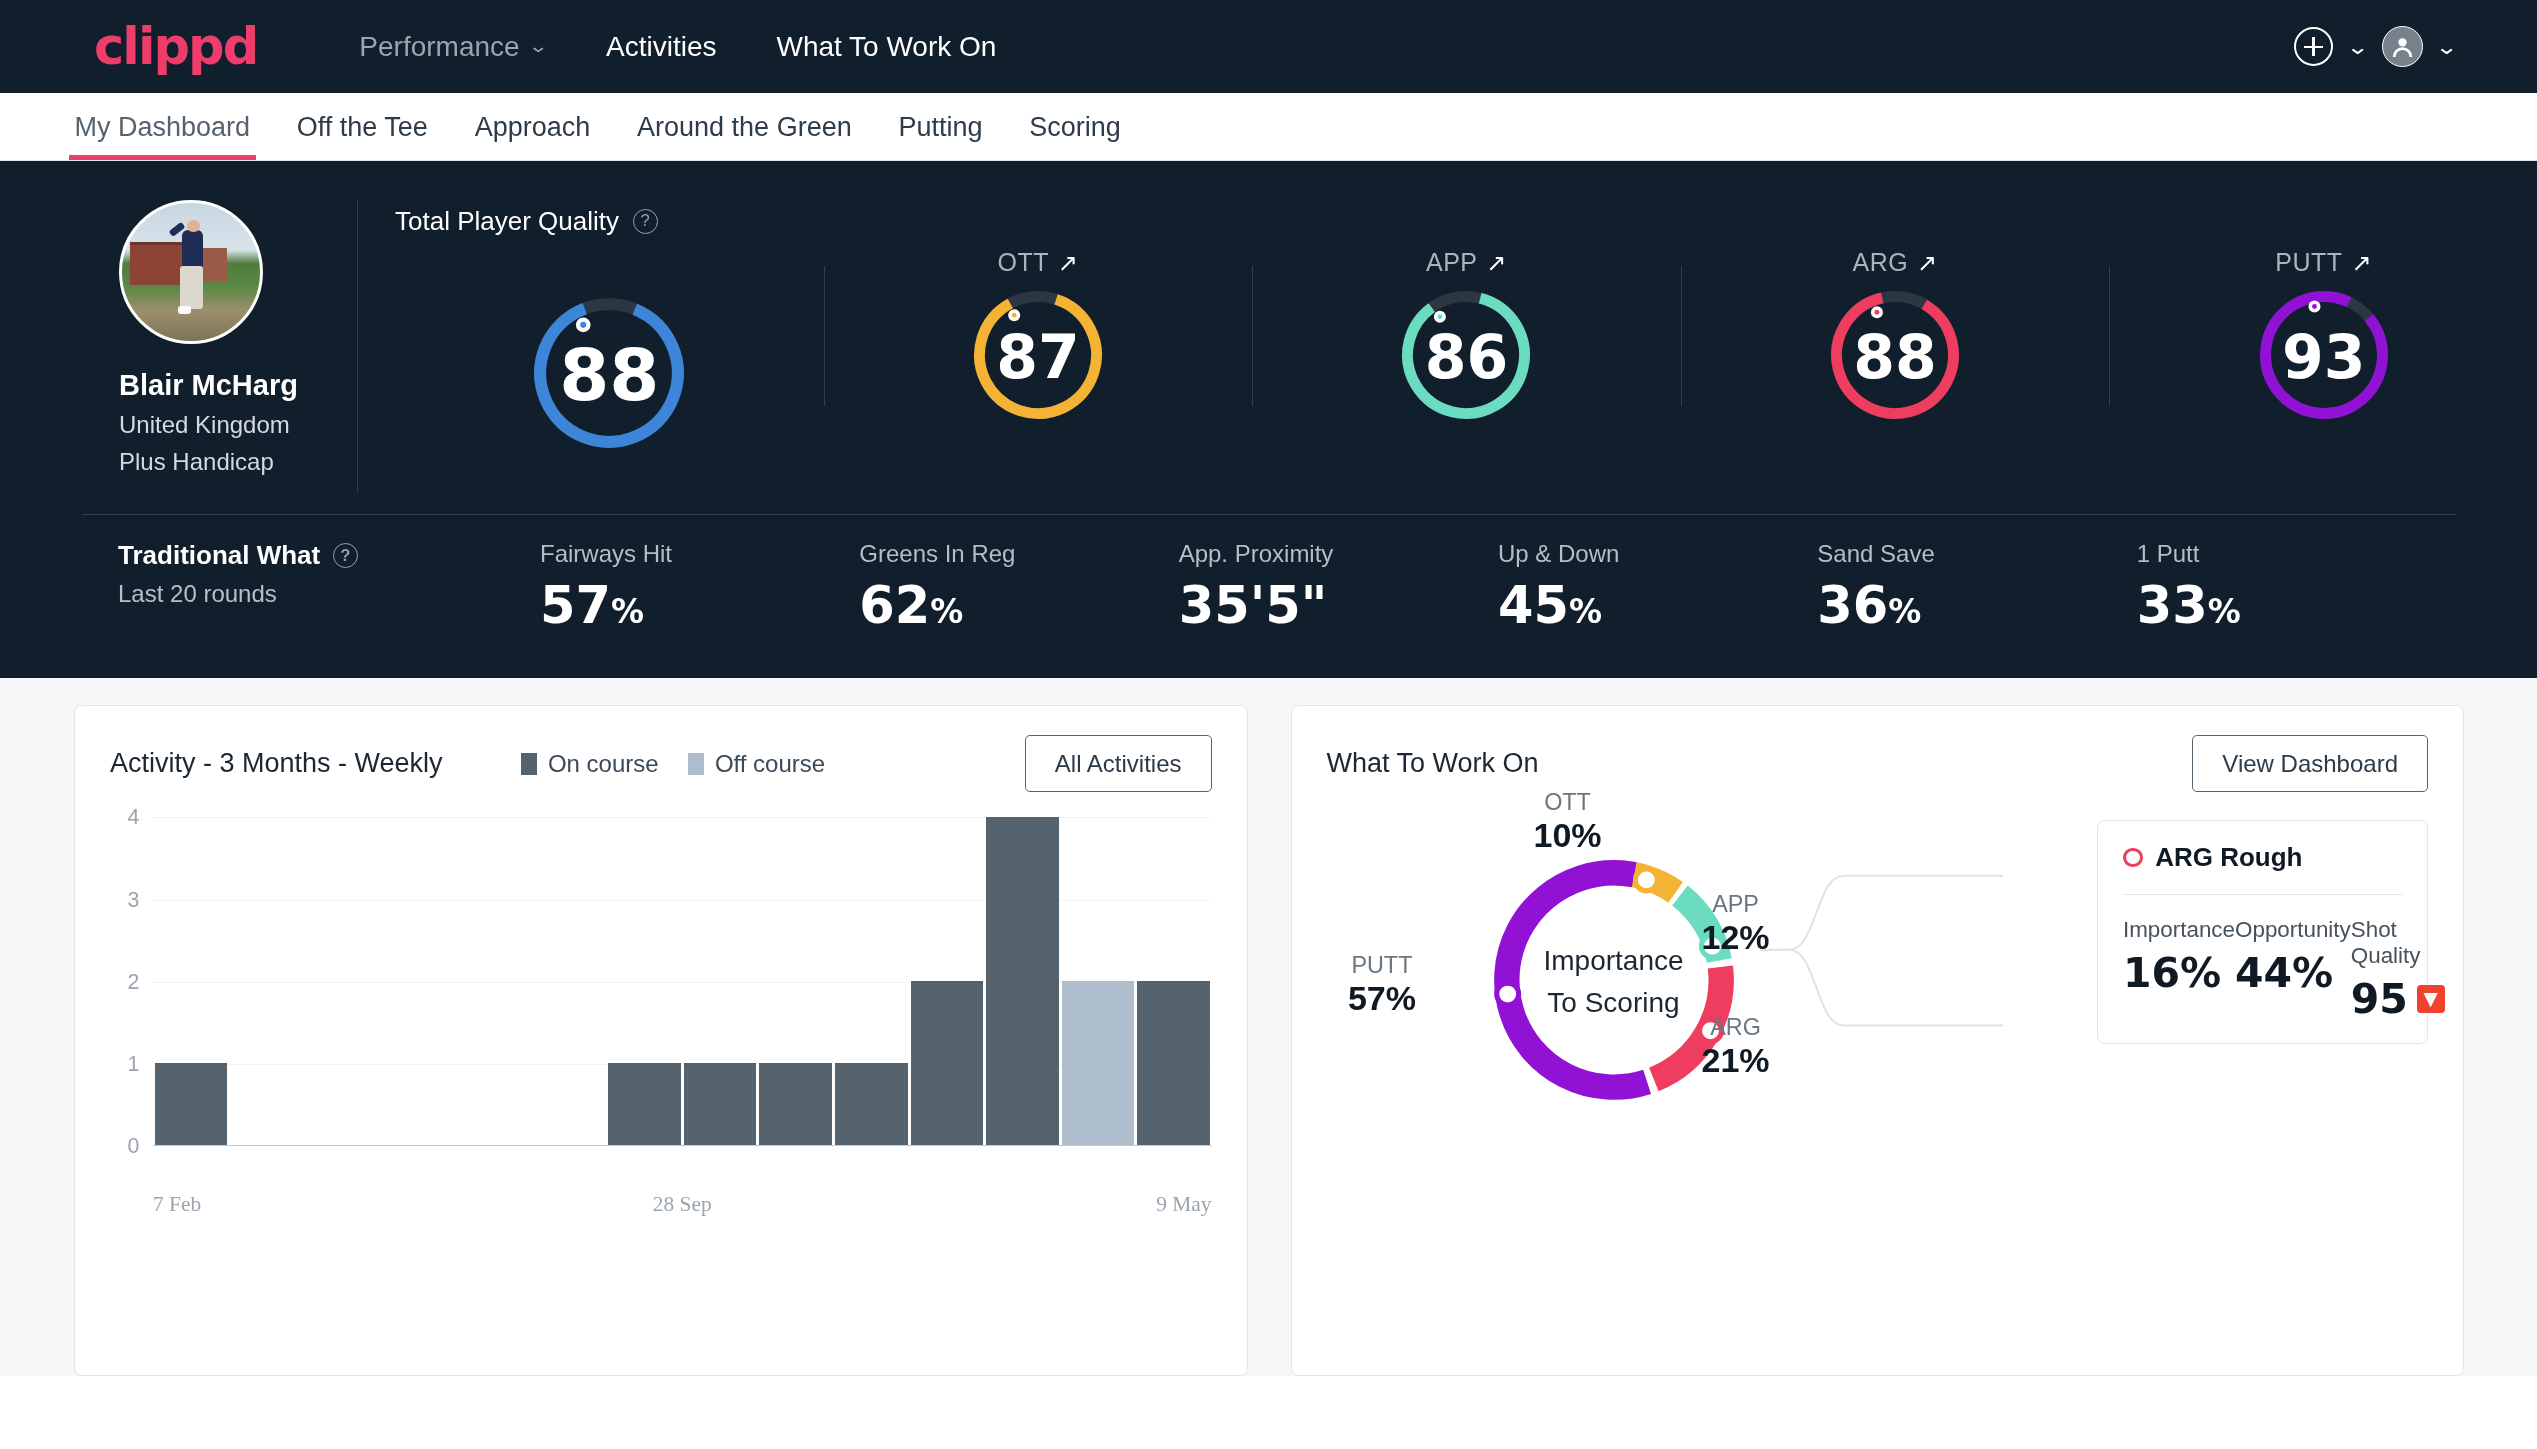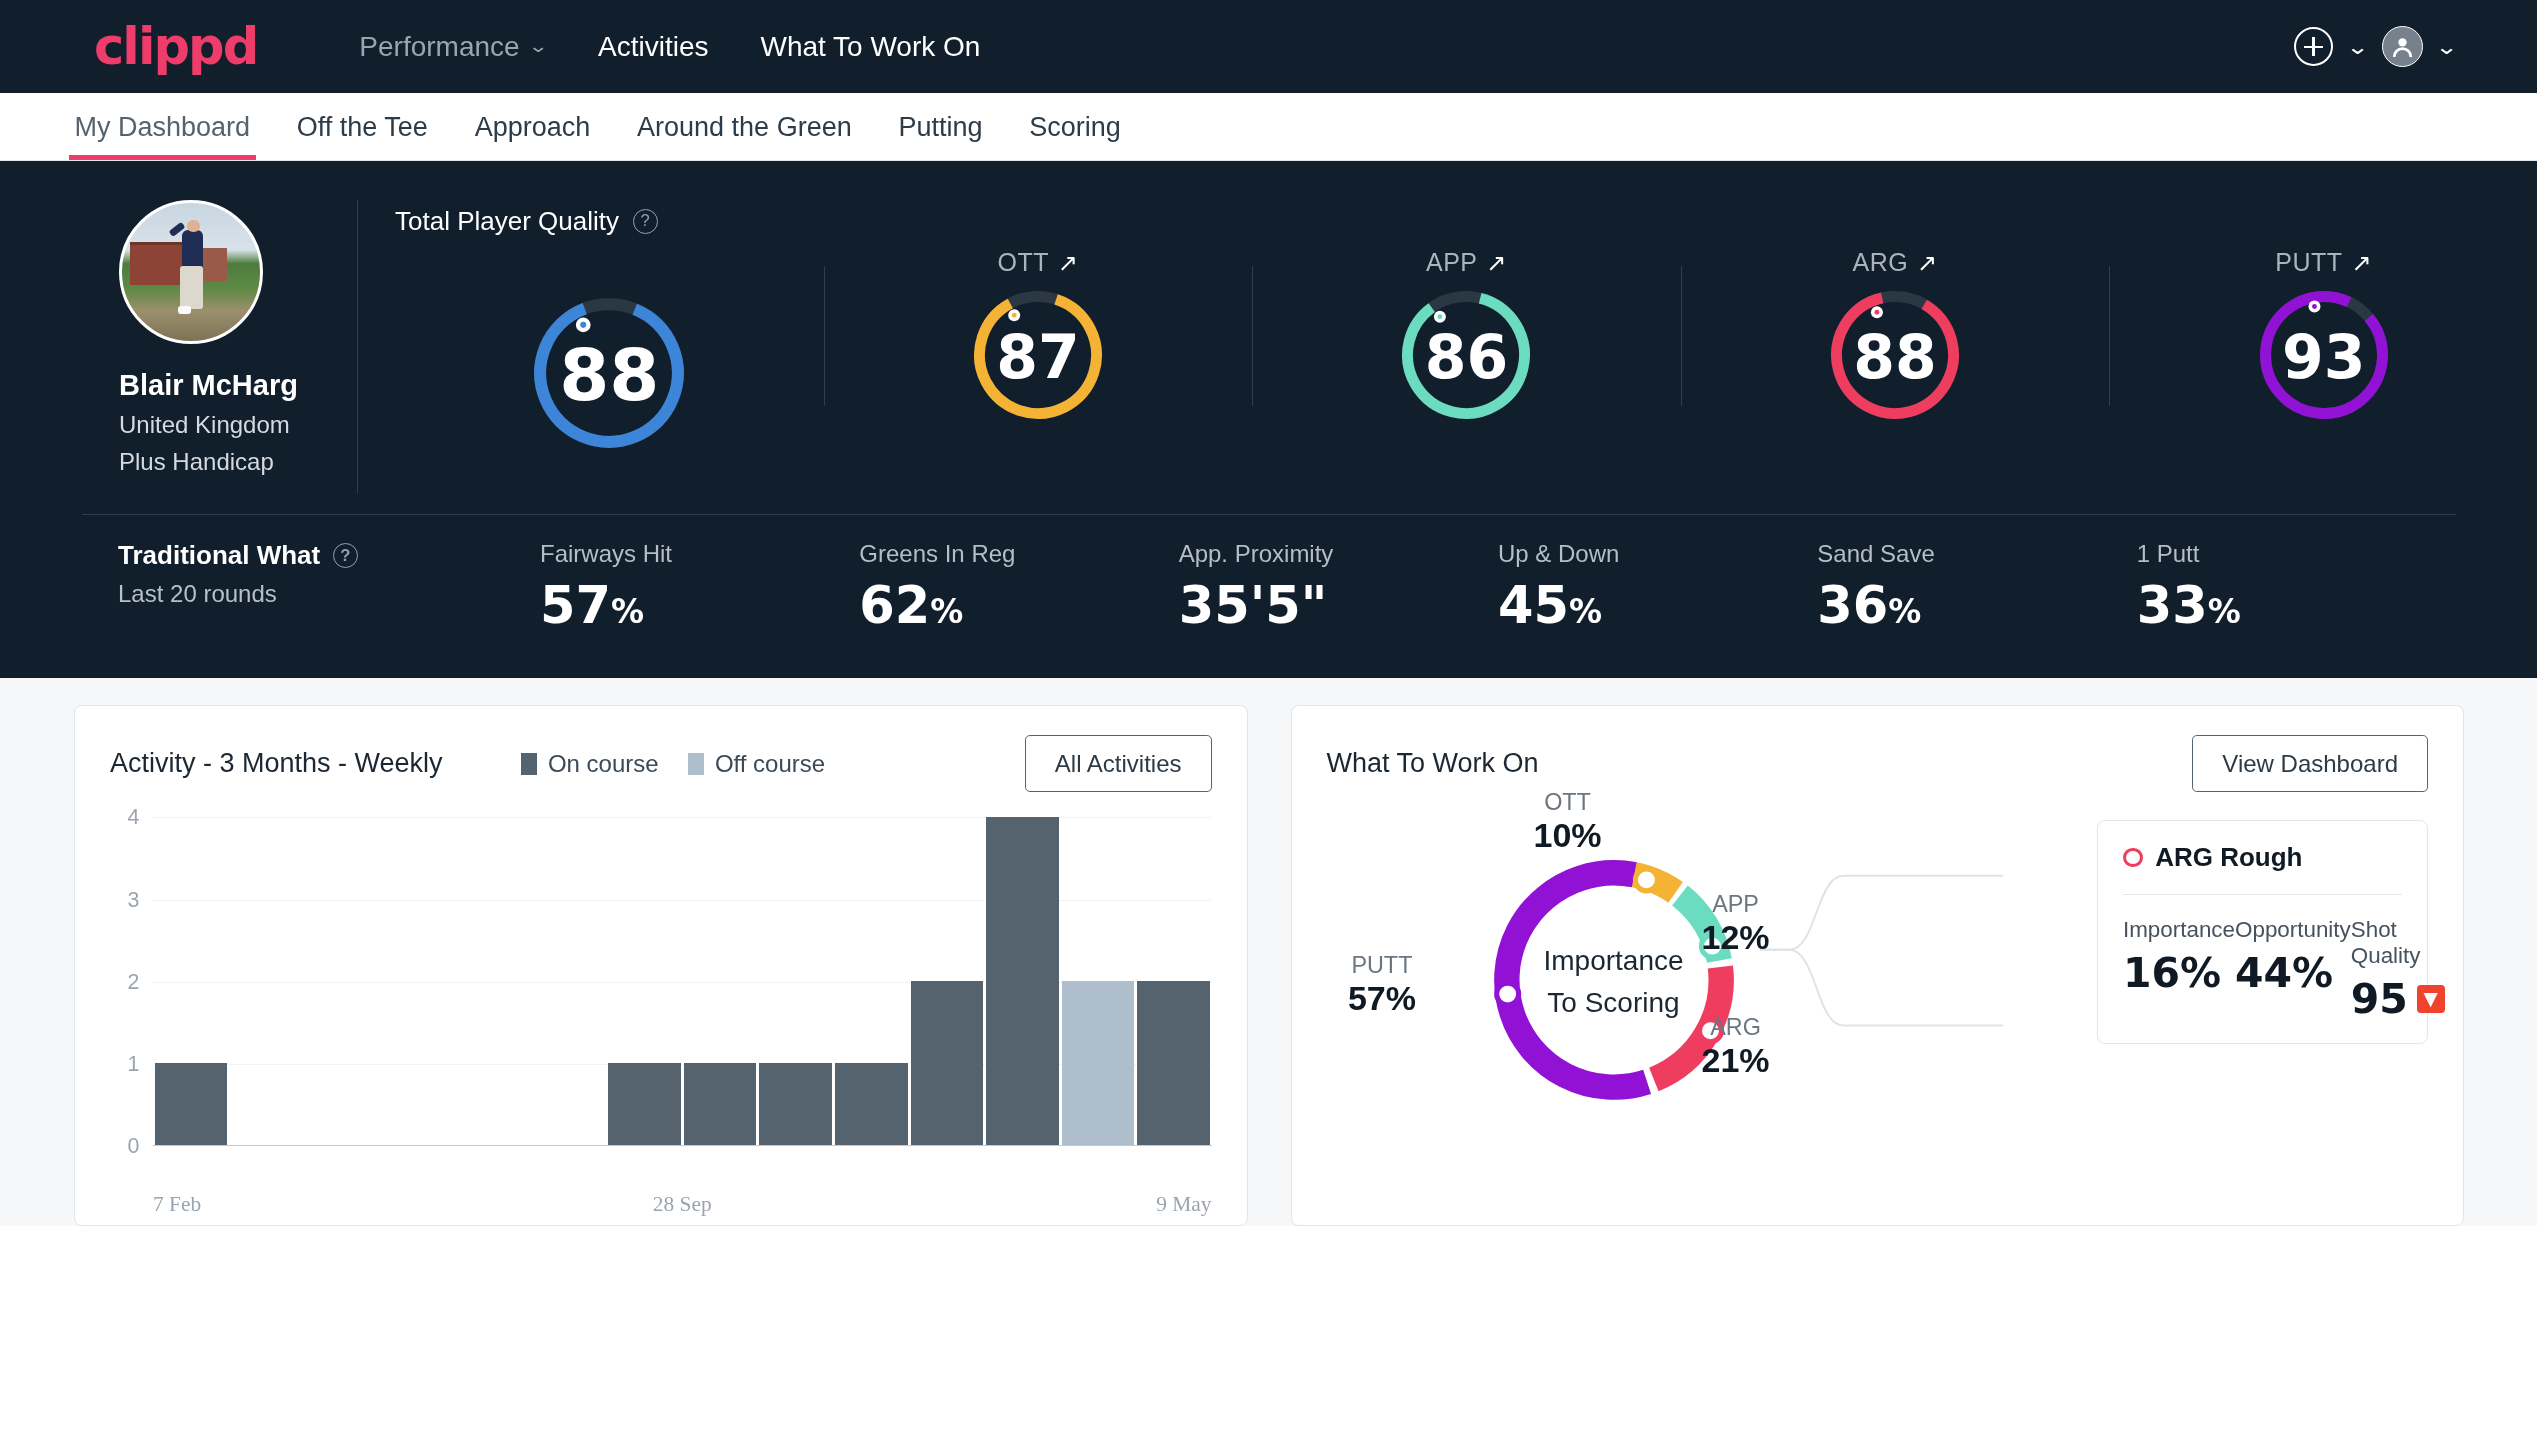--- a/index.html
+++ b/index.html
@@ -13,21 +13,21 @@
   .topnav {
     height: 93px; background: #111e2b;
     display: flex; align-items: center; padding: 0 47px;
     position: relative;
   }
   .logo {
     font-size: 51px; font-weight: bold; color: #ee3d6b;
     letter-spacing: -1.9px; margin-left: 47px; margin-right: 76px;
     font-family: "DejaVu Sans", sans-serif;
   }
-  .nav-links { display: flex; align-items: flex-end; gap: 0px; }
+  .nav-links { display: flex; align-items: flex-end; gap: 8px; }
   .nav-link {
     color: #ffffff; font-size: 28px; padding: 0 26px; cursor: pointer;
     display: flex; align-items: center; gap: 11.7px; white-space: nowrap;
   }
   .nav-link.muted { color: #9aa5b1; }
   .caret { font-size: 17.5px; display: inline-block; transform: scaleX(1.4); }
   .nav-right { margin-left: auto; display: flex; align-items: center; gap: 9.7px; padding-right: 29px; }
   .icon-circle {
     width: 39px; height: 39px; border-radius: 50%;
     border: 2.4px solid #ffffff; position: relative; cursor: pointer;
@@ -152,21 +152,21 @@
   .stat-label { color: #b4bec8; font-size: 24px; }
   .stat-value {
     color: #ffffff; font-weight: bold; font-size: 51px; margin-top: 7.8px;
     font-family: "DejaVu Sans", sans-serif;
   }
   .stat-value .unit { font-size: 33px; }
 
   
   .bottom {
     background: #f6f7f9; padding: 27px 74px 0 74px; display: flex; gap: 43px;
-    height: 548px;
+    height: 698px;
   }
   .card {
     background: #ffffff; border: 1px solid #e2e5e9; border-radius: 7.8px;
     flex: 1; padding: 29px 35px; position: relative;
   }
   .card-head { display: flex; align-items: center; }
   .card-title { font-size: 27px; color: #1b2733; }
   .legend { display: flex; align-items: center; gap: 29px; margin-left: 78px; }
   .legend-item { display: flex; align-items: center; gap: 10.7px; font-size: 24px; color: #3c4a58; }
   .swatch { width: 16.6px; height: 21.4px; }

